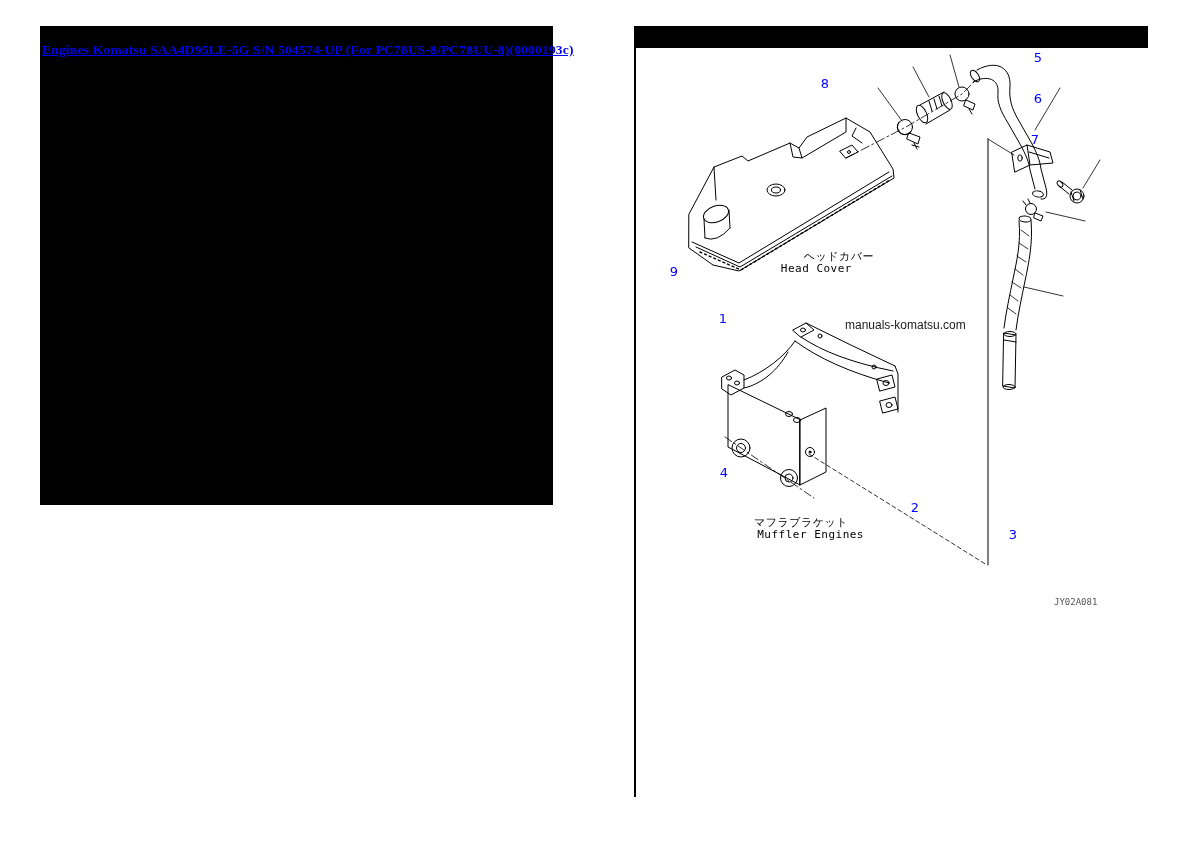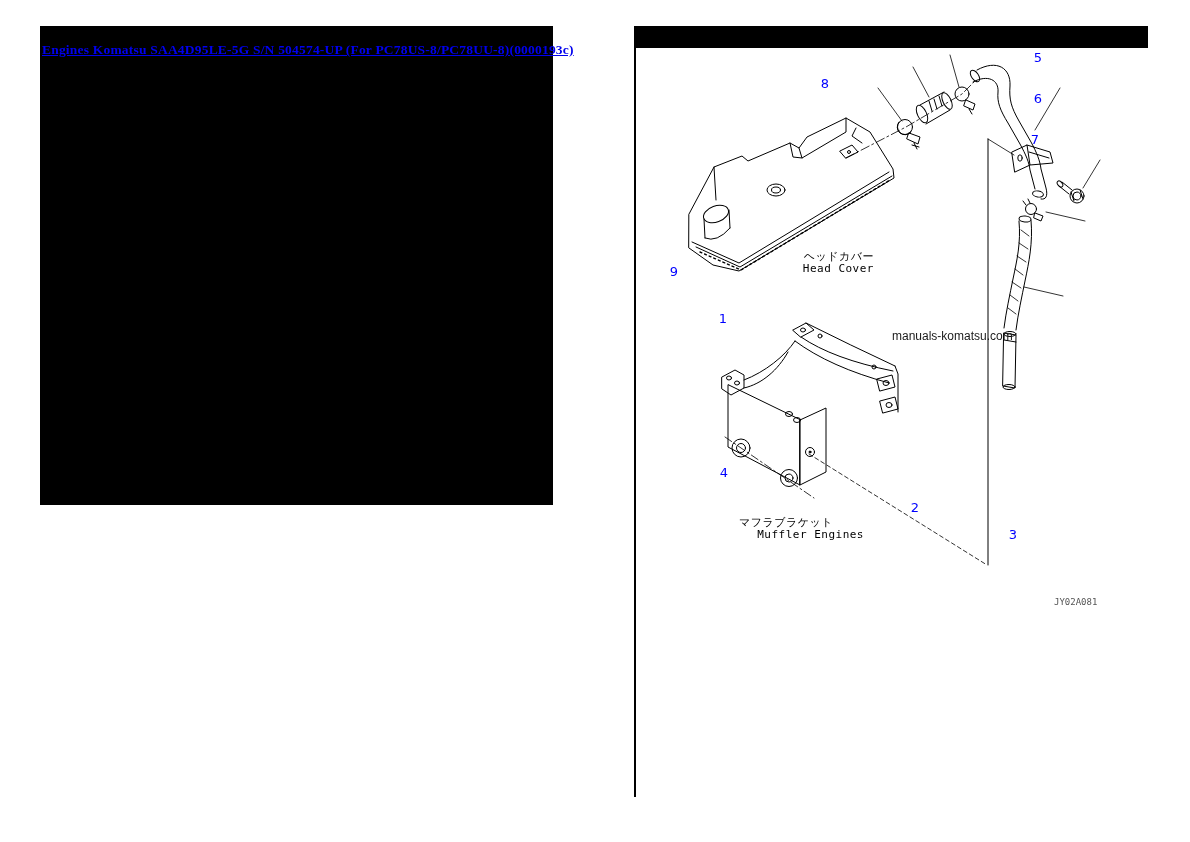--- a/index.html
+++ b/index.html
@@ -12,22 +12,22 @@
     font-family:"Liberation Serif",serif;font-weight:bold;font-size:13.5px;
     color:#0000ee;text-decoration:underline;letter-spacing:0.2px;white-space:nowrap;cursor:pointer;}
 
   .panel-topbar{position:absolute;left:636px;top:26px;width:512px;height:22px;background:#000000;z-index:2;}
   .panel-border{position:absolute;left:634px;top:26px;width:2px;height:771px;background:#000000;z-index:2;}
 
   #art{position:absolute;left:0;top:0;z-index:3;pointer-events:none;}
 
   .diagram-label{position:absolute;z-index:4;width:140px;text-align:right;
     font-family:"DejaVu Sans Mono",monospace;font-size:11px;color:#000;letter-spacing:0.5px;white-space:nowrap;}
-  .watermark{position:absolute;left:892px;top:318px;z-index:4;
-    font-family:"Liberation Sans",sans-serif;font-size:12px;color:#1a1a1a;white-space:nowrap;margin-top:11px;}
+  .watermark{position:absolute;left:845px;top:318px;z-index:4;
+    font-family:"Liberation Sans",sans-serif;font-size:12px;color:#1a1a1a;white-space:nowrap;}
   .figure-code{position:absolute;left:1054px;top:597px;z-index:4;
     font-family:"DejaVu Sans Mono",monospace;font-size:9px;color:#555;white-space:nowrap;}
 
   .callout{position:absolute;z-index:2;width:14px;text-align:center;
     font-family:"DejaVu Sans",sans-serif;font-size:13px;color:#0000ff;cursor:pointer;}
 </style>
 </head>
 <body>
 
 <div id="page">
@@ -160,20 +160,20 @@
       <ellipse cx="789" cy="414" rx="3.5" ry="2.5"></ellipse>
       <ellipse cx="797" cy="420" rx="3.5" ry="2.5"></ellipse>
       <circle cx="810" cy="452" r="4.5"></circle>
       <circle cx="810" cy="452" r="1" fill="#000"></circle>
       <path d="M 725,437 L 814,498" stroke-dasharray="8 3 2 3" stroke-width="0.8"></path>
       <path d="M 744,388 C 762,384 778,370 788,352"></path>
     </g>
   </svg>
 
   <div class="diagram-label" style="left:734px;top:249px">ヘッドカバー</div>
-  <div class="diagram-label" style="left:734px;top:262px">Head Cover</div>
-  <div class="diagram-label" style="left:693px;top:515px">マフラブラケット</div>
+  <div class="diagram-label" style="left:712px;top:262px">Head Cover</div>
+  <div class="diagram-label" style="left:708px;top:515px">マフラブラケット</div>
   <div class="diagram-label" style="left:724px;top:528px">Muffler Engines</div>
 
   <div class="watermark">manuals-komatsu.com</div>
   <div class="figure-code">JY02A081</div>
 
 </div>
 
 </body></html>

